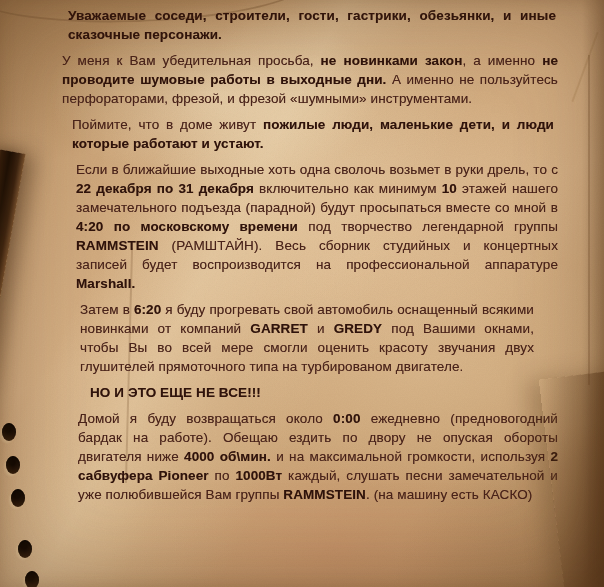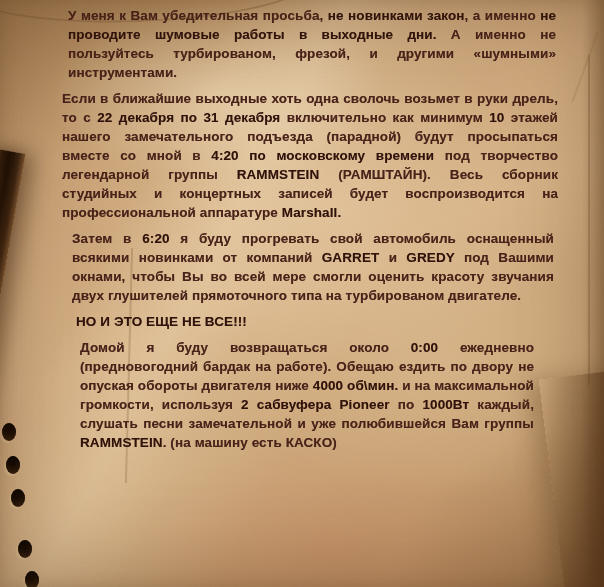--- a/index.html
+++ b/index.html
@@ -71,21 +71,21 @@
   .title{
     margin:0 0 13px;text-align:center;font-size:15px;line-height:20px;font-weight:700;
     color:var(--ink-bold);letter-spacing:.4px;word-spacing:3px;white-space:pre-wrap;
     text-shadow:0 0 .6px rgba(47,19,11,.6);
   }
   #paras p{
     margin:0 0 7px;font-size:13.5px;line-height:19px;text-align:justify;
     letter-spacing:.1px;text-shadow:0 0 .5px rgba(74,35,26,.45);
   }
   #paras .b{font-weight:700;color:var(--ink-bold);}
-  #paras .n{font-weight:700;}
+  #paras .n{font-weight:400;}
   
   #paras p:nth-child(1){margin-left:2px;margin-right:2px;}
   #paras p:nth-child(2){margin-left:-4px;margin-right:0;}
   #paras p:nth-child(3){margin-left:6px;margin-right:4px;}
   #paras p:nth-child(4){margin-left:10px;margin-right:0;}
   #paras p:nth-child(5){margin-left:14px;margin-right:24px;}
   #paras p:nth-child(6){margin-left:24px;margin-right:12px;}
   #paras p:nth-child(7){margin-right:0;padding-left:12px;}
   #paras p:nth-child(8){margin-left:30px;margin-right:20px;}
   #paras p:nth-child(9){margin-left:38px;margin-right:0;margin-top:14px;}
@@ -97,21 +97,23 @@
 <div class="photo">
   <div class="paper"></div>
   <div class="sheen"></div>
   <div class="crease-top"></div>
   <div class="crease-tr"></div>
   <div class="crease-mid"></div>
   <div class="crease-right"></div>
 
   <div class="content">
     <div id="paras">
-        <p><span class="n">У меня к Вам убедительная просьба, </span><span class="b">не новинками закон</span><span class="n">, а именно </span><span class="b">не проводите шумовые работы в выходные дни.</span><span class="n"> А именно не пользуйтесь турбированом, фрезой, и другими «шумными» инструментами.</span></p>
+        <p><span class="b">Уважаемые соседи, строители, гости, гастрики, обезьянки, и иные сказочные персонажи.</span></p>
+        <p><span class="n">У меня к Вам убедительная просьба, </span><span class="b">не новинками закон</span><span class="n">, а именно </span><span class="b">не проводите шумовые работы в выходные дни.</span><span class="n"> А именно не пользуйтесь перфораторами, фрезой, и фрезой «шумными» инструментами.</span></p>
+        <p><span class="n">Поймите, что в доме живут </span><span class="b">пожилые люди, маленькие дети, и люди которые работают и устают.</span></p>
         <p><span class="n">Если в ближайшие выходные хоть одна сволочь возьмет в руки дрель, то с </span><span class="b">22 декабря по 31 декабря</span><span class="n"> включительно как минимум </span><span class="b">10</span><span class="n"> этажей нашего замечательного подъезда (парадной) будут просыпаться вместе со мной в </span><span class="b">4:20 по московскому времени</span><span class="n"> под творчество легендарной группы </span><span class="b">RAMMSTEIN</span><span class="n"> (РАМШТАЙН). Весь сборник студийных и концертных записей будет воспроизводится на профессиональной аппаратуре </span><span class="b">Marshall.</span></p>
         <p><span class="n">Затем в </span><span class="b">6:20</span><span class="n"> я буду прогревать свой автомобиль оснащенный всякими новинками от компаний </span><span class="b">GARRET</span><span class="n"> и </span><span class="b">GREDY</span><span class="n"> под Вашими окнами, чтобы Вы во всей мере смогли оценить красоту звучания двух глушителей прямоточного типа на турбированом двигателе.</span></p>
         <p><span class="b">НО И ЭТО ЕЩЕ НЕ ВСЕ!!!</span></p>
         <p><span class="n">Домой я буду возвращаться около </span><span class="b">0:00</span><span class="n"> ежедневно (предновогодний бардак на работе). Обещаю ездить по двору не опуская обороты двигателя ниже </span><span class="b">4000 об\мин.</span><span class="n"> и на максимальной громкости, используя </span><span class="b">2 сабвуфера Pioneer</span><span class="n"> по </span><span class="b">1000Вт</span><span class="n"> каждый, слушать песни замечательной и уже полюбившейся Вам группы </span><span class="b">RAMMSTEIN</span><span class="n">. (на машину есть КАСКО)</span></p>
       </div>
   </div>
 
   <div class="door-left"></div>
   <div class="hole hole1"></div>
   <div class="hole hole2"></div>

